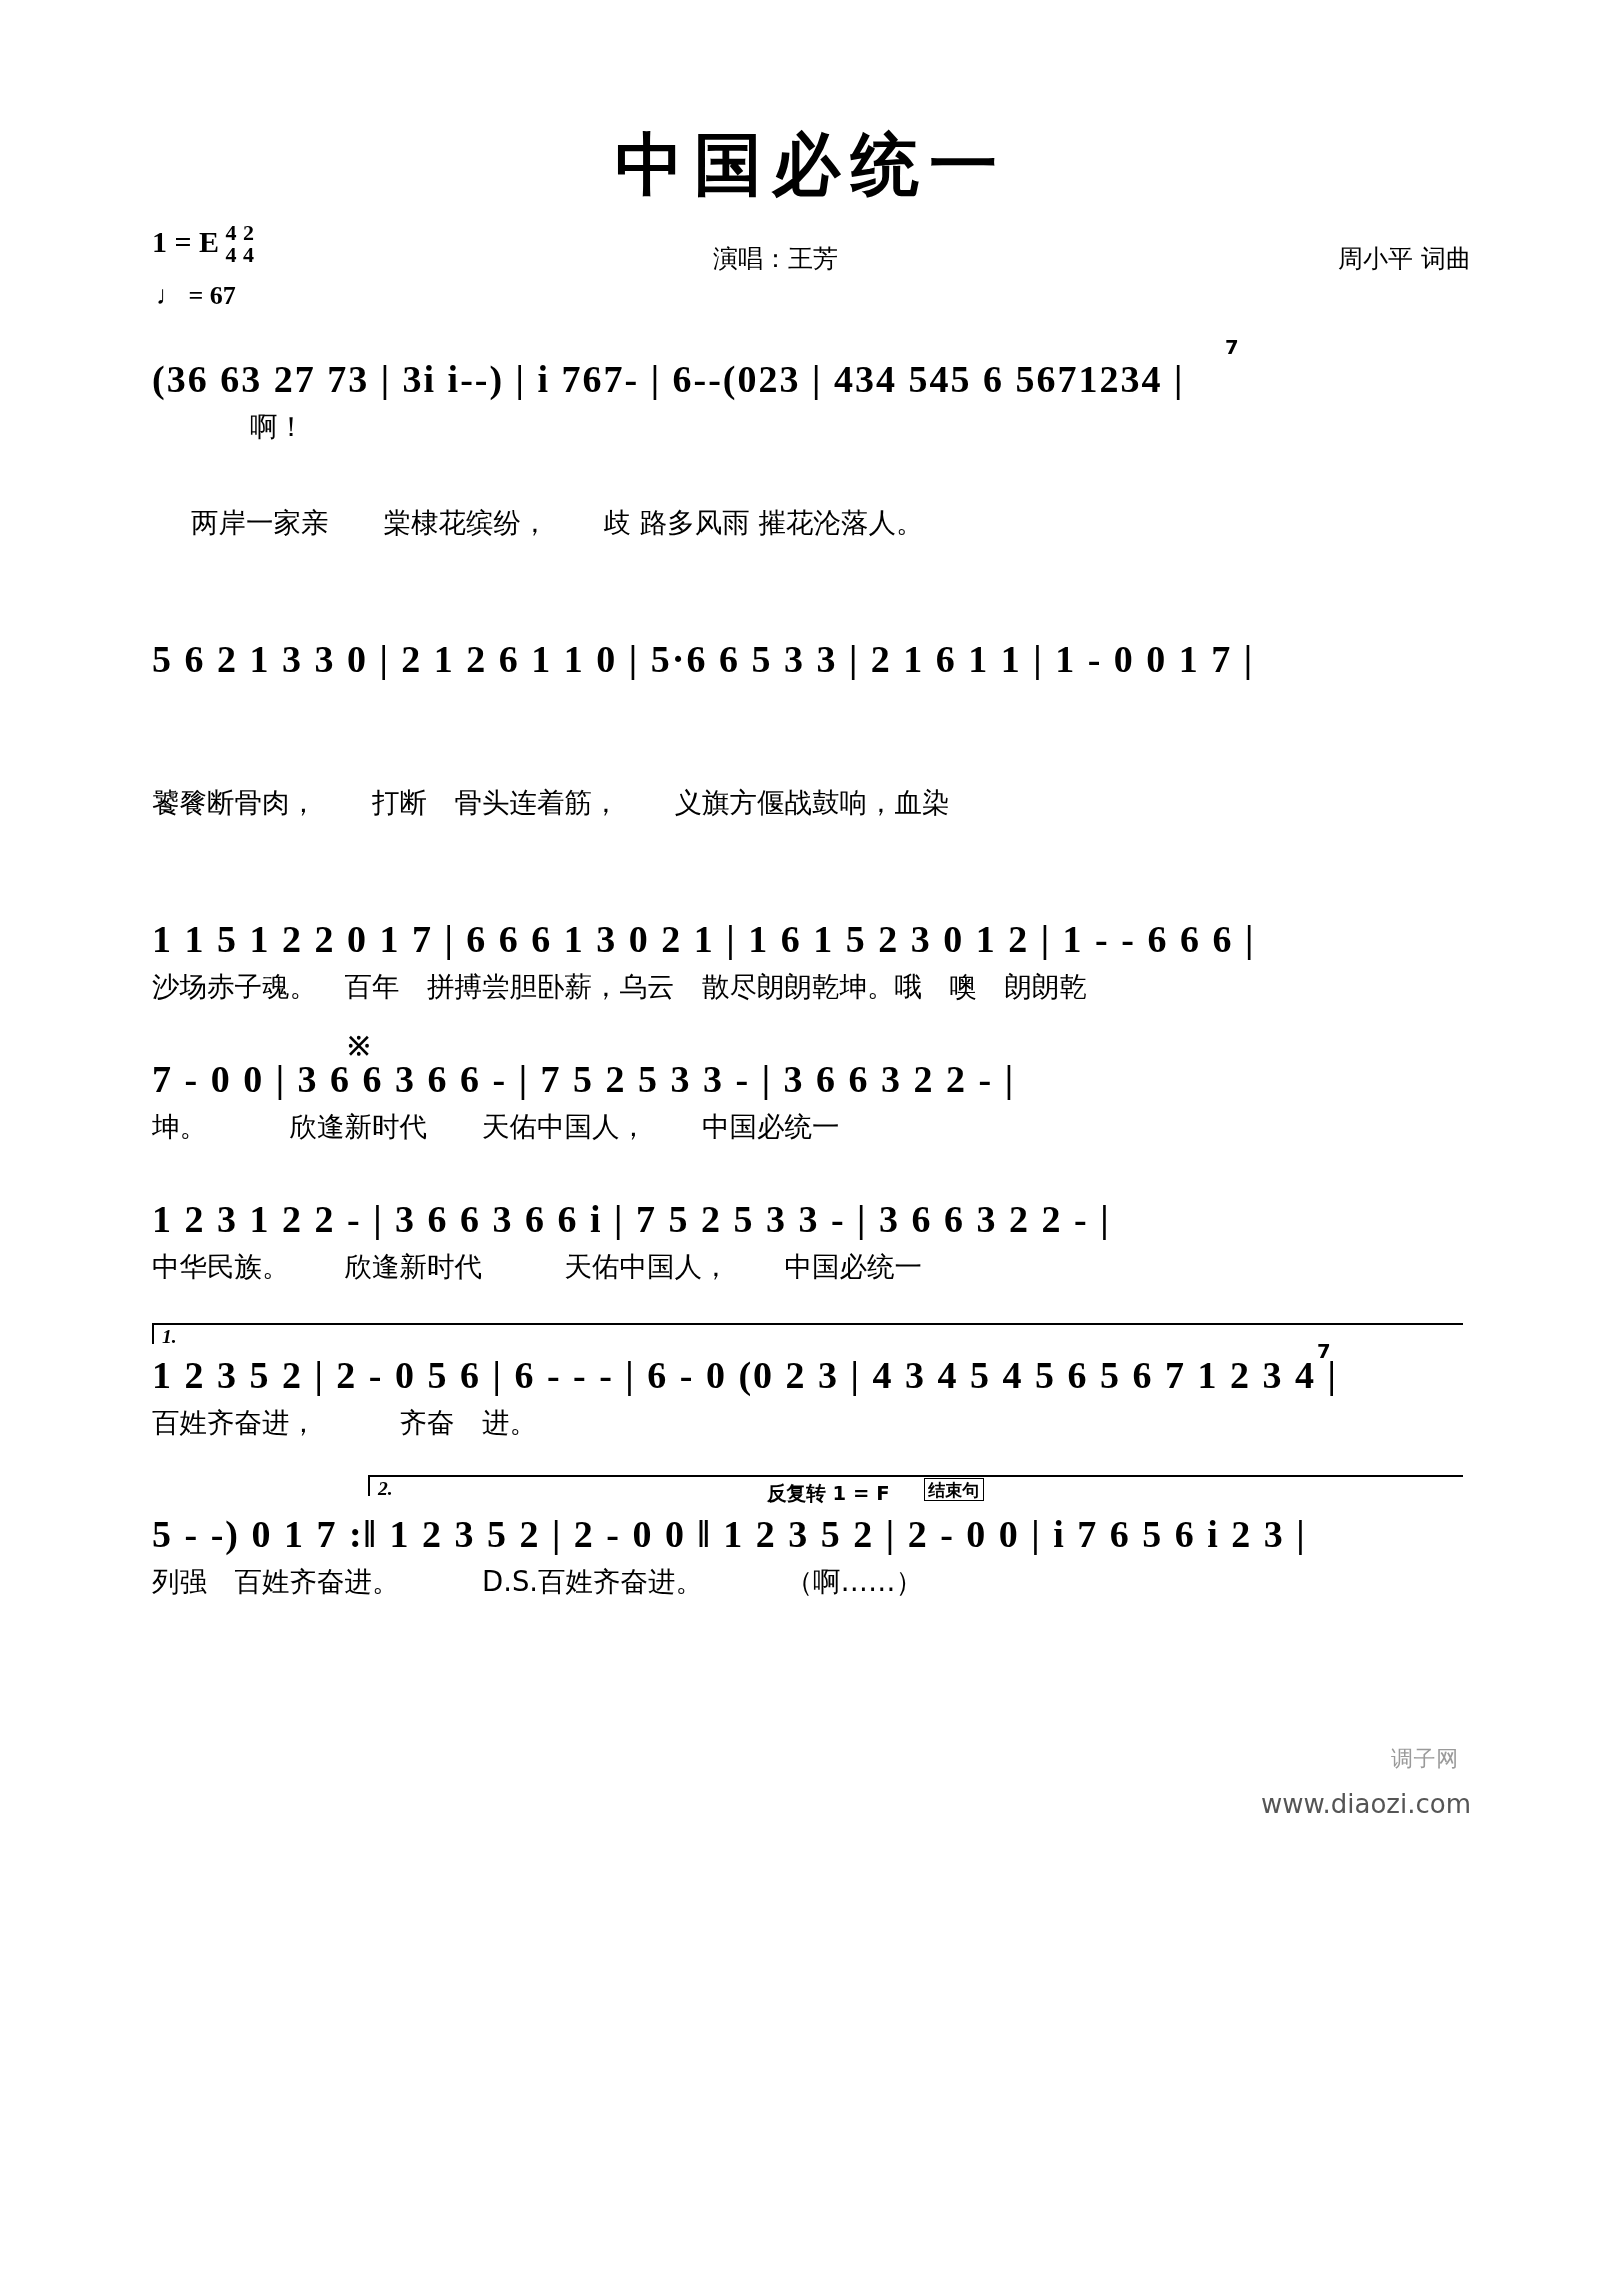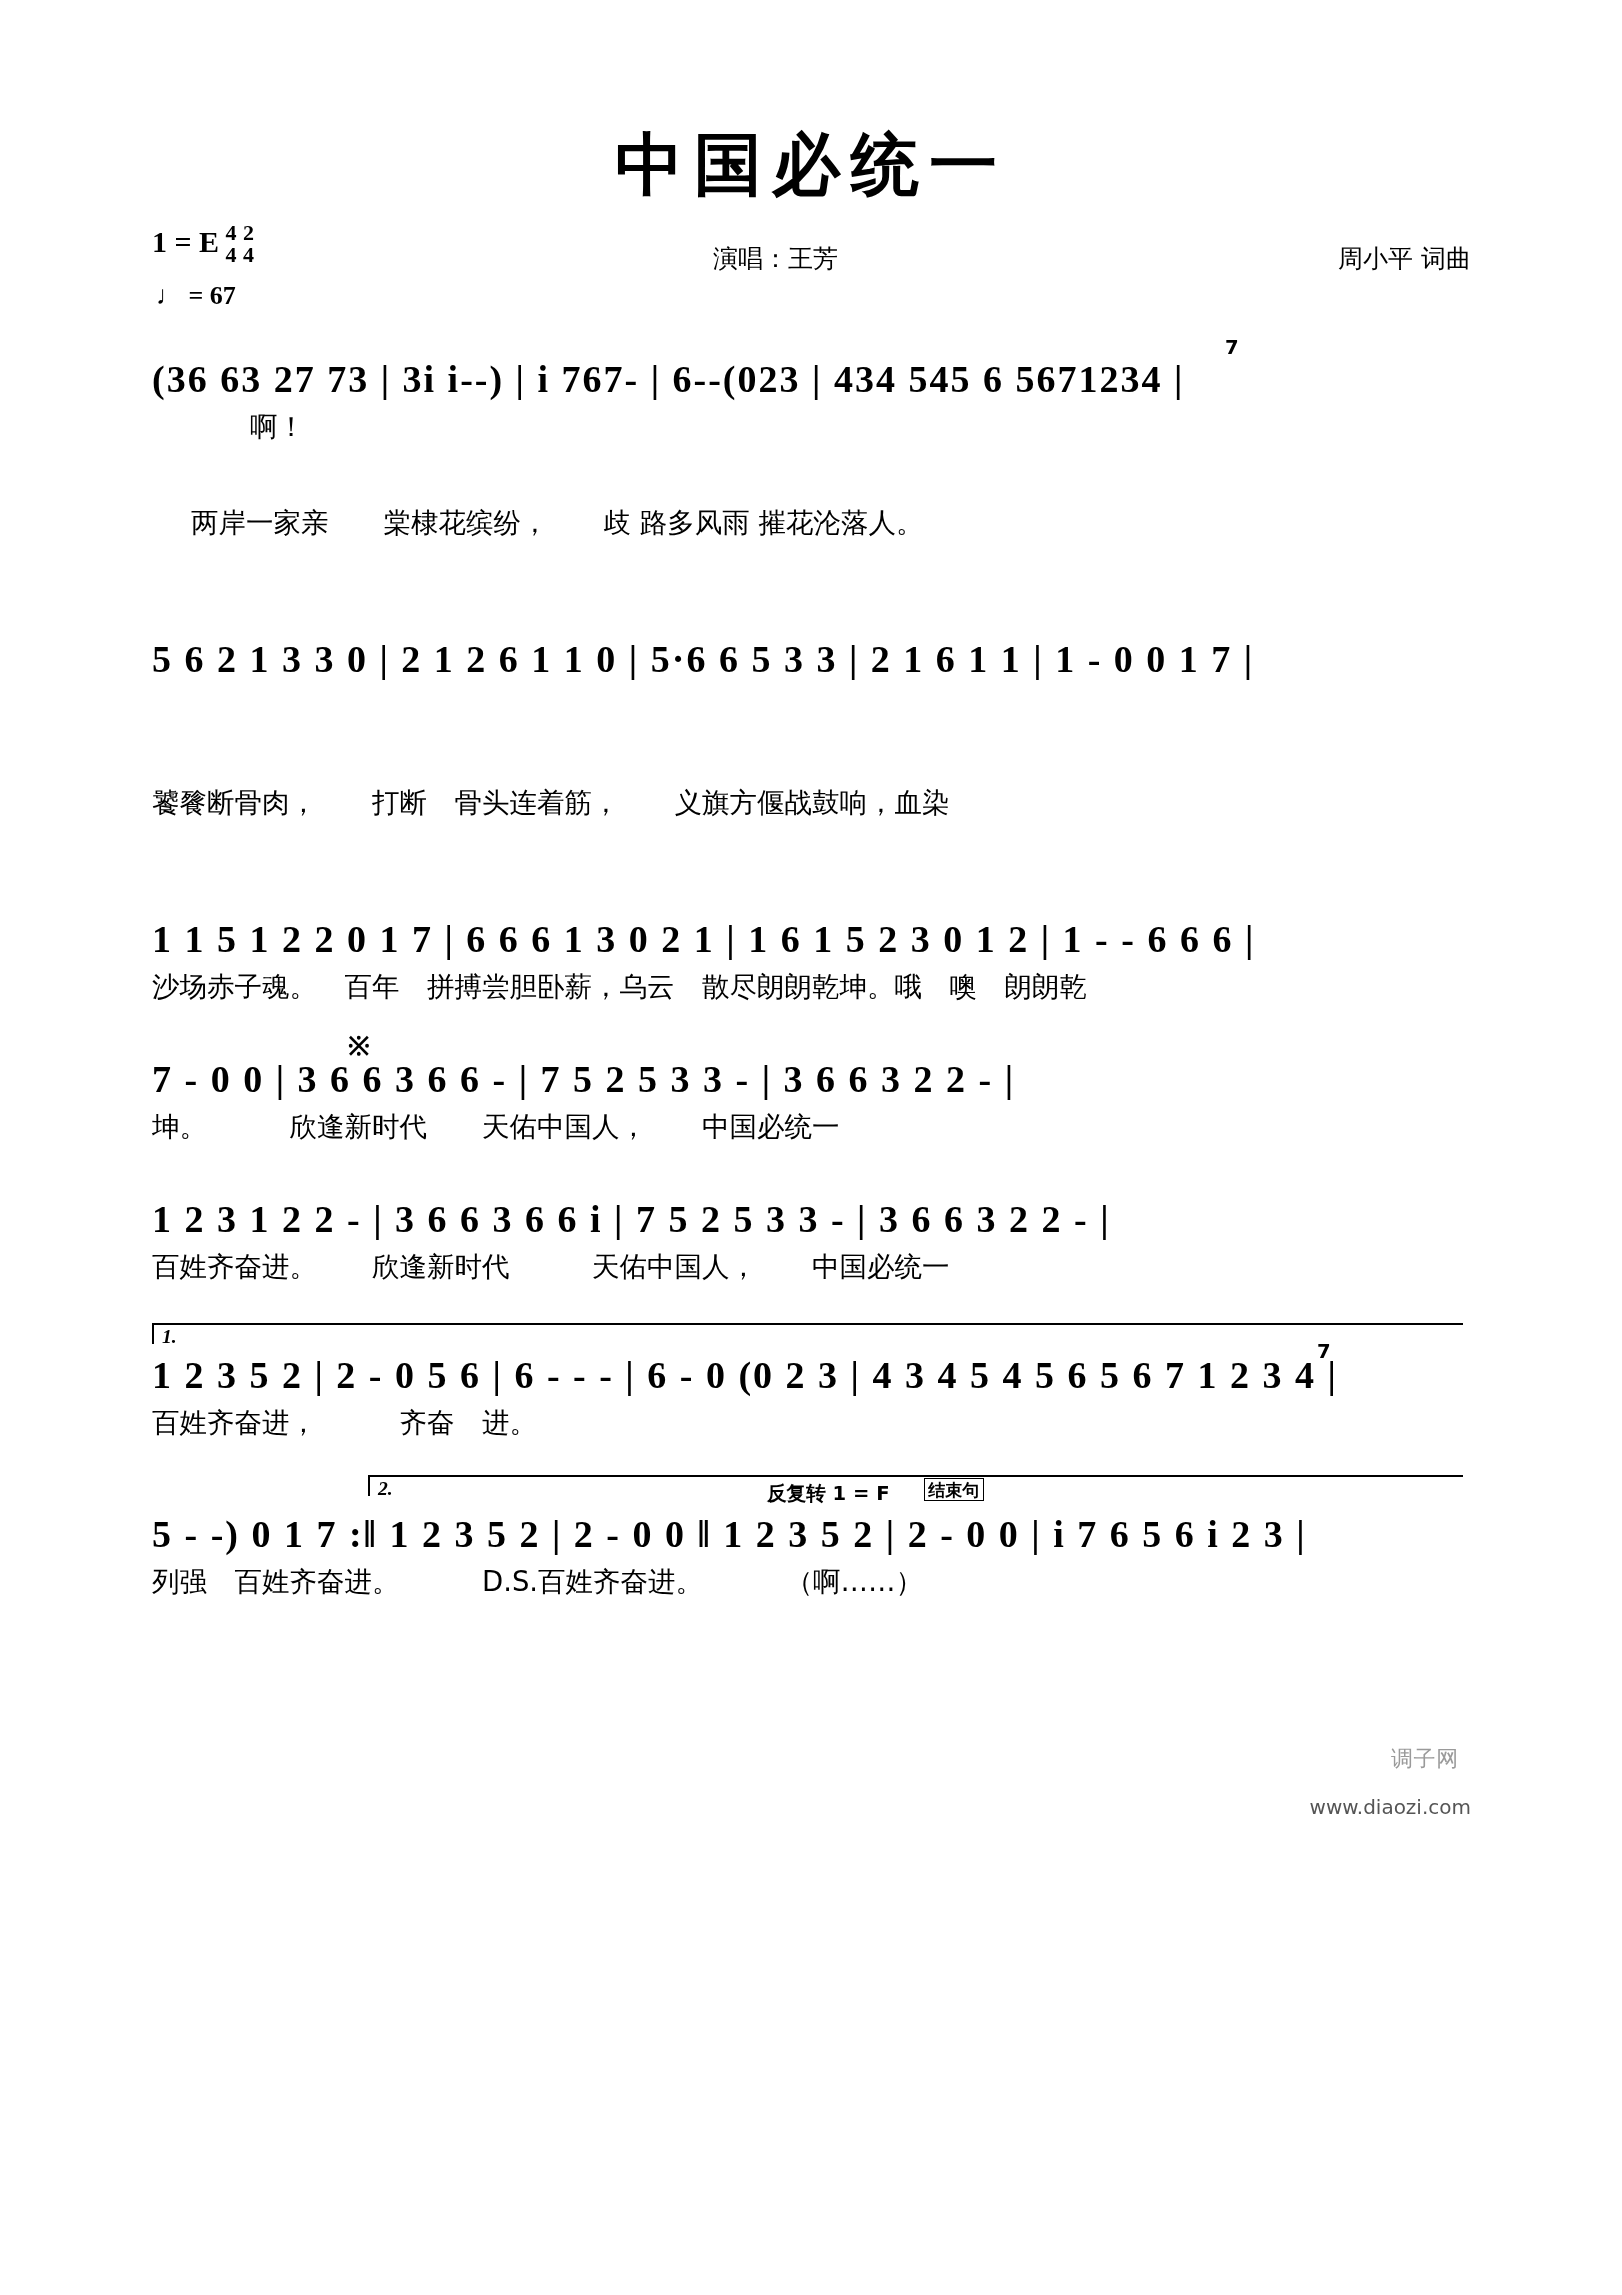--- a/index.html
+++ b/index.html
@@ -164,21 +164,21 @@
     font-family: "DejaVu Sans", sans-serif;
     font-size: 22px;
     color: #9a9a9a;
     letter-spacing: 0.7px;
   }
   .site-url {
     position: absolute;
     right: 152px;
     bottom: 79px;
     font-family: "DejaVu Sans", sans-serif;
-    font-size: 20px;
+    font-size: 26px;
     color: #555;
   }
 </style>
 </head>
 <body>
 
 <div class="sheet">
 
   <h1 class="title">中国必统一</h1>
 
@@ -227,21 +227,21 @@
     </div>
 
     <div class="system">
       <div class="segno" style="left: 196px; top: -9.2px;">※</div>
       <div class="notes">7 - 0 0 | 3 6 6 3 6 6 - | 7 5 2 5 3 3 - | 3 6 6 3 2 2 - |</div>
       <div class="lyrics">坤。　　　欣逢新时代　　天佑中国人，　　中国必统一</div>
     </div>
 
     <div class="system">
       <div class="notes">1 2 3 1 2 2 - | 3 6 6 3 6 6 i | 7 5 2 5 3 3 - | 3 6 6 3 2 2 - |</div>
-      <div class="lyrics">百姓齐奋进。　　欣逢新时代　　　天佑中国人，　　中国必统一</div>
+      <div class="lyrics">中华民族。　　欣逢新时代　　　天佑中国人，　　中国必统一</div>
     </div>
 
     <div class="system" style="padding-top: 38px;">
       <div class="volta" style="left: 0px; top: 6.5px; width: 1309px;">
         <span class="vlabel">1.</span>
       </div>
       <div class="above-mark" style="left: 1165px; top: 23.6px;">7</div>
       <div class="notes">1 2 3 5 2 | 2 - 0 5 6 | 6 - - - | 6 - 0 (0 2 3 | 4 3 4 5 4 5 6 5 6 7 1 2 3 4 |</div>
       <div class="lyrics">百姓齐奋进，　　　齐奋　进。</div>
     </div>

